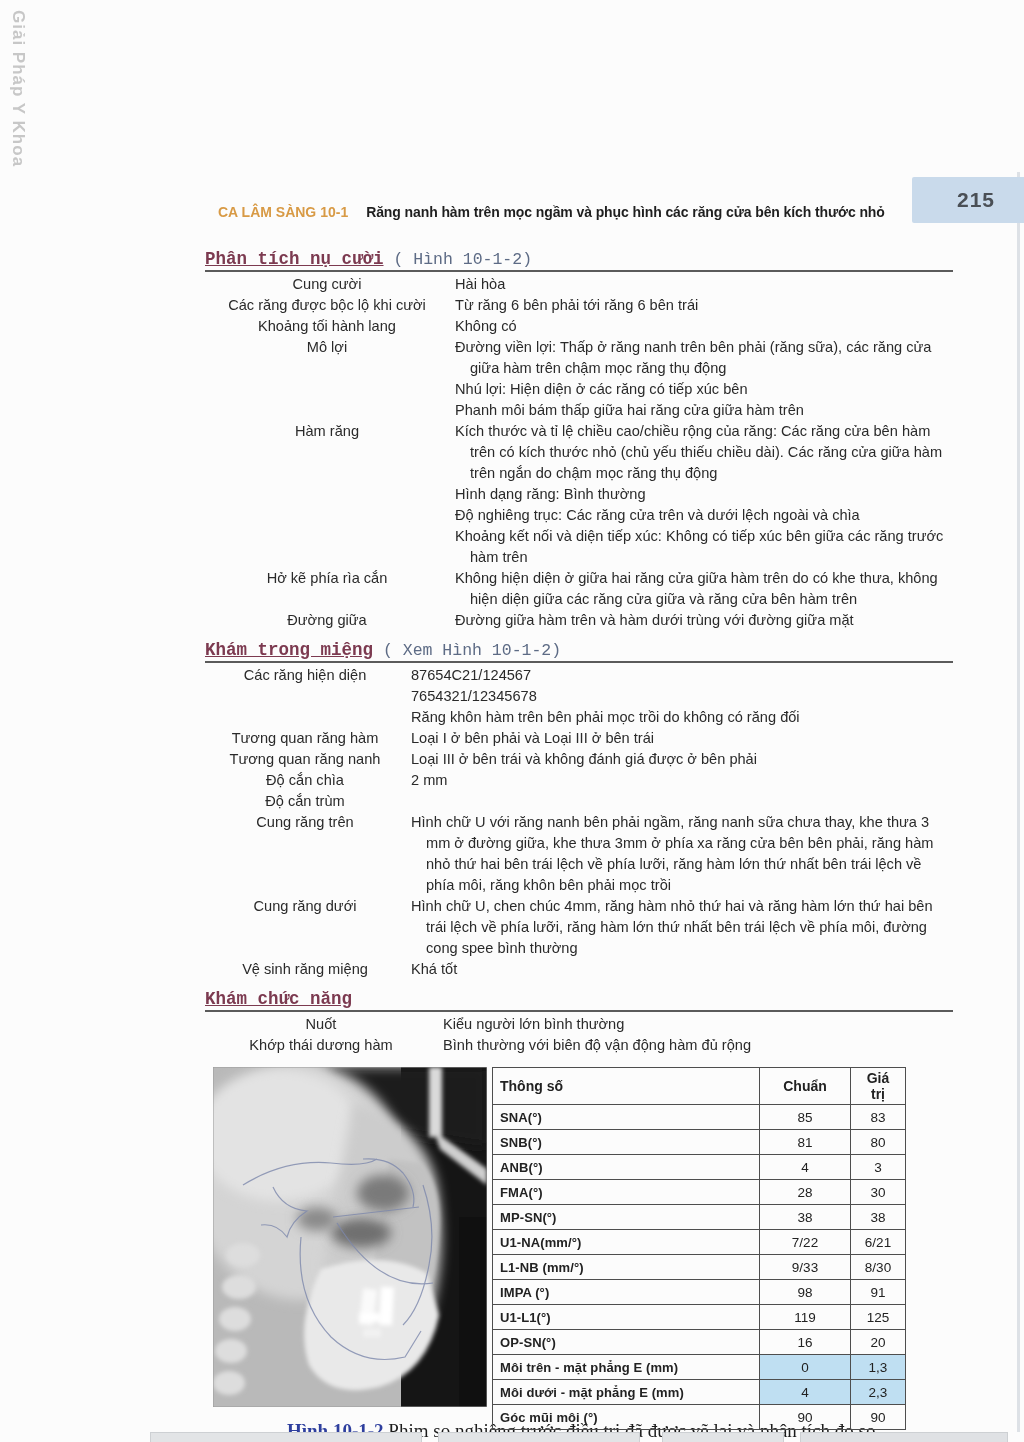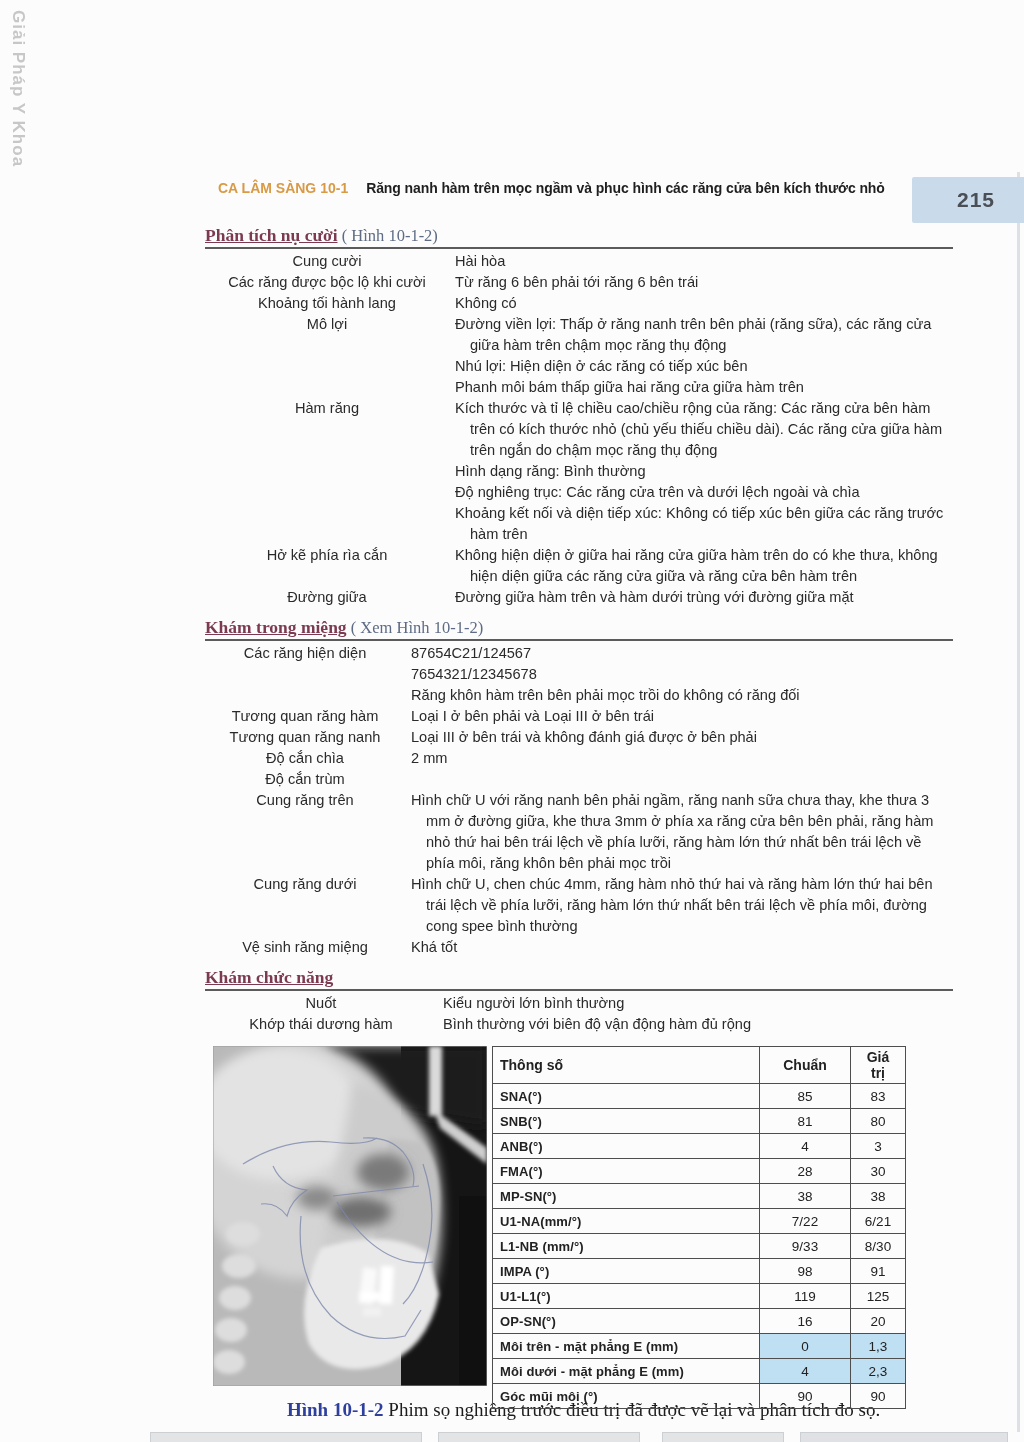--- a/index.html
+++ b/index.html
@@ -21,25 +21,25 @@
   .page-number{
     position:absolute;left:880px;top:177px;width:128px;height:46px;
     background:var(--c-pagebox,#c9daeb);border-radius:2px;
     display:flex;align-items:center;justify-content:center;
     font-size:21px;font-weight:bold;color:#4a4f55;letter-spacing:1px;margin-left:32px;
   }
   .content{position:absolute;left:205px;top:180px;width:748px;}
   
   .header-row{display:flex;align-items:baseline;gap:18px;padding-left:13px;margin-bottom:29px;white-space:nowrap;}
   .case-tag{color:var(--c-tag,#d89a45);font-weight:bold;font-size:14px;}
-  .case-title{color:#1f1f1f;font-weight:bold;font-size:14px;letter-spacing:-0.1px;}
+  .case-title{color:#1f1f1f;font-weight:bold;font-size:14px;letter-spacing:-0.1px;margin-top:24px;}
   
   .section{margin-bottom:9px;}
   .section-heading{
-    font-family:Liberation Serif, serif;
+    font-family:Liberation Mono, monospace;
     border-bottom:2px solid #5b5b5b;padding-bottom:1px;margin-bottom:2px;
   }
   .h-main{color:var(--c-heading,#7c3a50);font-weight:bold;font-size:17.5px;text-decoration:underline;}
   .h-note{color:var(--c-note,#5d6b85);font-size:16.5px;}
   .row{display:flex;font-size:14.6px;line-height:21px;}
   .row-label{flex:none;padding-right:6px;text-align:center;}
   .section-0 .row-label{width:244px;}
   .section-1 .row-label{width:200px;}
   .section-2 .row-label{width:232px;}
   .row-values{flex:1;min-width:0;}

